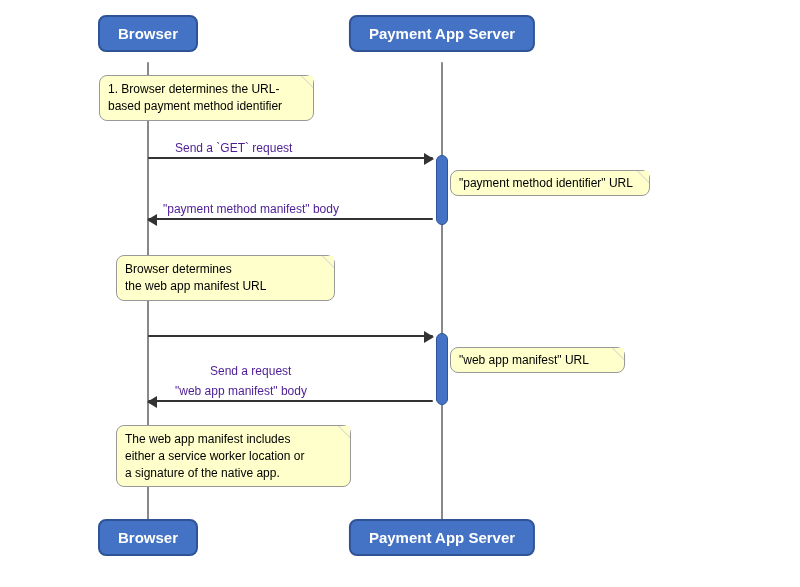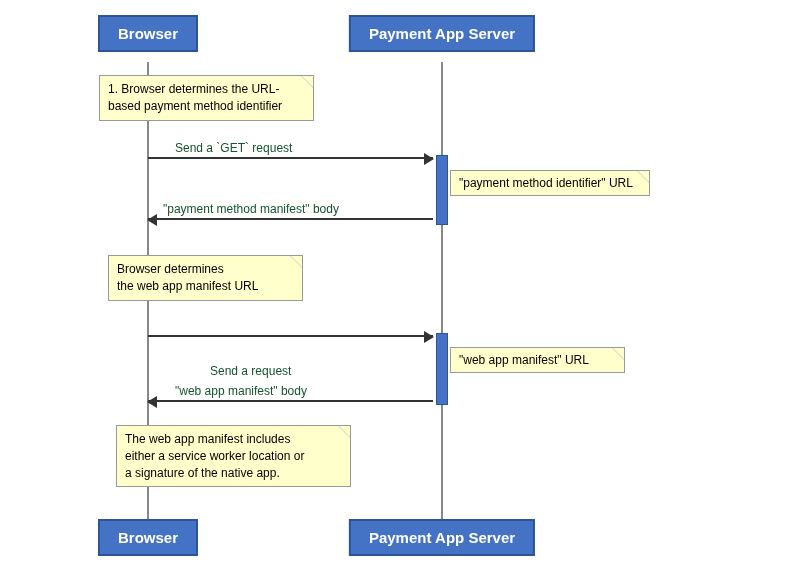--- a/index.html
+++ b/index.html
@@ -1,15 +1,15 @@
 <!DOCTYPE html>
 <html><head>
   <meta charset="utf-8">
   <style>
-    * { box-sizing: border-box; margin: 0; padding: 0; }
+    * { box-sizing: border-box; margin: 0; padding: 0; border-radius: 8px; }
     body {
       width: 800px;
       height: 587px;
       background: #ffffff;
       font-family: Arial, sans-serif;
       font-size: 13px;
       position: relative;
       overflow: hidden;
     }
 
@@ -61,21 +61,21 @@
       left: -1px;
       top: -6px;
       border-top: 6px solid transparent;
       border-bottom: 6px solid transparent;
       border-right: 10px solid #333;
     }
 
     .arrow-label {
       position: absolute;
       font-size: 12px;
-      color: #14532d;
+      color: #4c1d95;
       white-space: nowrap;
     }
 
     .note-box {
       position: absolute;
       background: #ffffcc;
       border: 1px solid #999;
       padding: 5px 8px;
       font-size: 12px;
       line-height: 1.4;
@@ -164,21 +164,21 @@
 
 <div class="server-note" style="left: 450px; top: 170px; width: 200px;">
   <span>"payment method identifier" URL</span>
 </div>
 
 <div class="arrow arrow-left" style="left: 148px; top: 218px; width: 285px;"></div>
 <div class="arrow-label" style="left: 163px; top: 202px;">
   <span>"payment method manifest" body</span>
 </div>
 
-<div class="note-box" style="left: 108px; top: 255px; width: 195px;">
+<div class="note-box" style="left: 116px; top: 255px; width: 219px;">
   <span>Browser determines<br>the web app manifest URL</span>
 </div>
 
 <div class="arrow arrow-right" style="left: 148px; top: 335px; width: 285px;"></div>
 <div class="arrow-label" style="left: 210px; top: 319px; margin-top: 45px;">
   <span>Send a request</span>
 </div>
 
 <div class="server-note" style="left: 450px; top: 347px; width: 175px;">
   <span>"web app manifest" URL</span>

